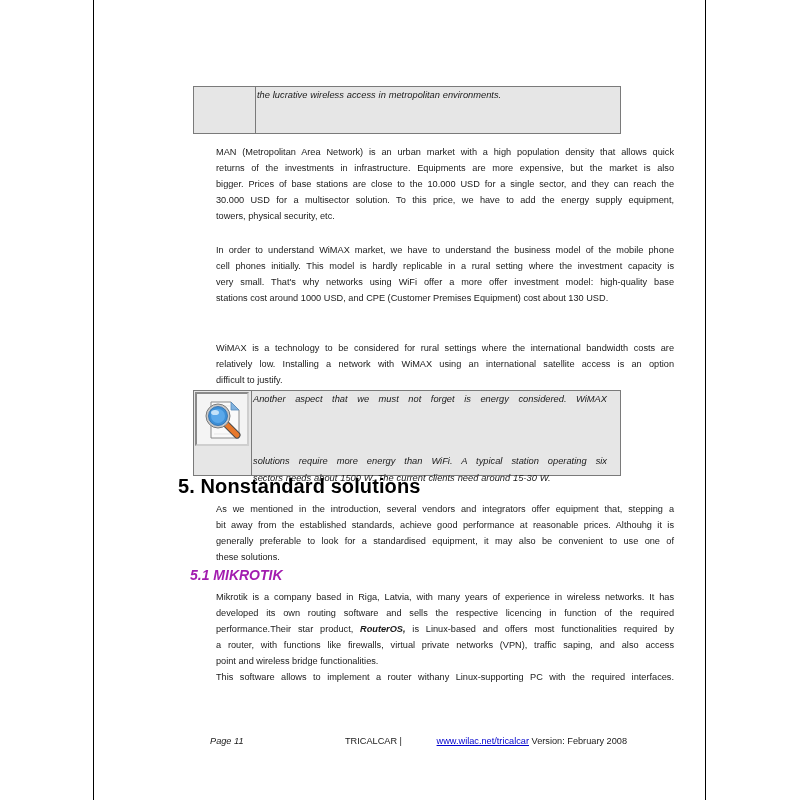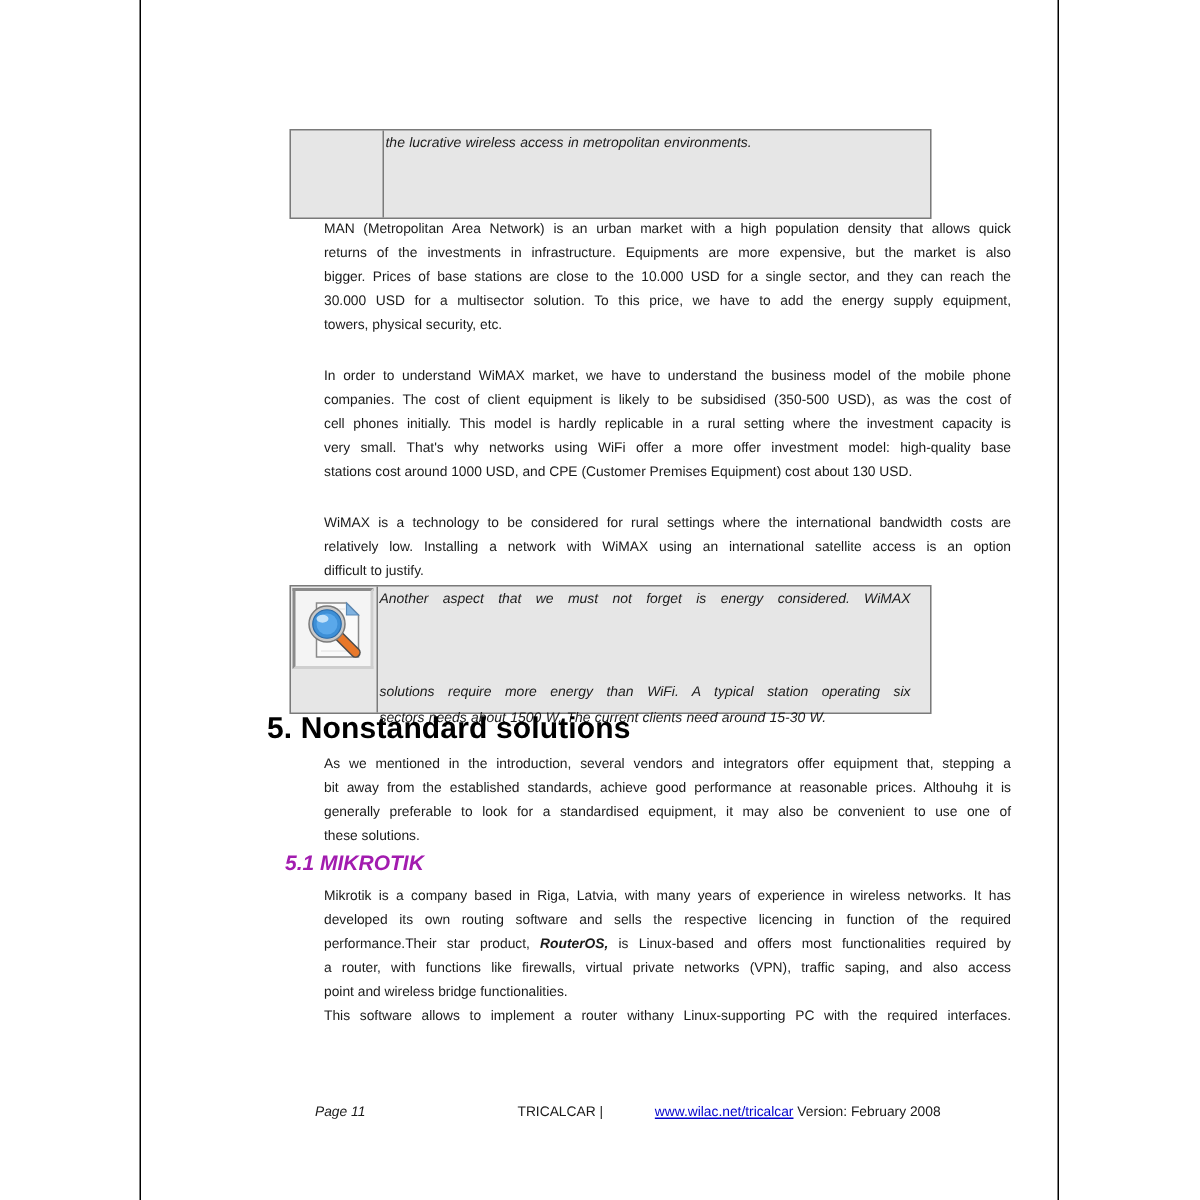--- a/index.html
+++ b/index.html
@@ -43,21 +43,21 @@
     .note-table .text-cell {
       flex: 1;
       font-style: italic;
       font-size: 9.3px;
       line-height: 16.3px;
       text-align: justify;
       padding: 0 14px 0 1px;
       color: #1a1a1a;
       word-spacing: 0.3px;
     }
-    #table1 { top: 86px; height: 60px; }
+    #table1 { top: 86px; height: 48px; }
     #table1 .icon-cell { width: 62px; }
     #table1 .text-cell { padding-top: 0px; }
     #table2 { top: 390px; height: 86px; }
     #table2 .icon-cell { width: 58px; }
     #table2 .text-cell { padding-top: 0px; padding-right: 13px; }
     .note-icon {
       position: absolute;
       left: 1px;
       top: 1px;
       width: 54px;
@@ -142,21 +142,20 @@
 <div class="para" style="top:144px;">
   <span class="line">MAN (Metropolitan Area Network) is an urban market with a high population density that allows quick</span>
   <span class="line">returns of the investments in infrastructure. Equipments are more expensive, but the market is also</span>
   <span class="line">bigger. Prices of base stations are close to the 10.000 USD for a single sector, and they can reach the</span>
   <span class="line">30.000 USD for a multisector solution. To this price, we have to add the energy supply equipment,</span>
   <span class="line last">towers, physical security, etc.</span>
 </div>
 
 <div class="para" style="top:242px;">
   <span class="line">In order to understand WiMAX market, we have to understand the business model of the mobile phone</span>
-  <span class="line">companies. The cost of client equipment is likely to be subsidised (350-500 USD), as was the cost of</span>
   <span class="line">cell phones initially. This model is hardly replicable in a rural setting where the investment capacity is</span>
   <span class="line">very small. That's why networks using WiFi offer a more offer investment model: high-quality base</span>
   <span class="line last">stations cost around 1000 USD, and CPE (Customer Premises Equipment) cost about 130 USD.</span>
 </div>
 
 <div class="para" style="top:340px;">
   <span class="line">WiMAX is a technology to be considered for rural settings where the international bandwidth costs are</span>
   <span class="line">relatively low. Installing a network with WiMAX using an international satellite access is an option</span>
   <span class="line last">difficult to justify.</span>
 </div>

